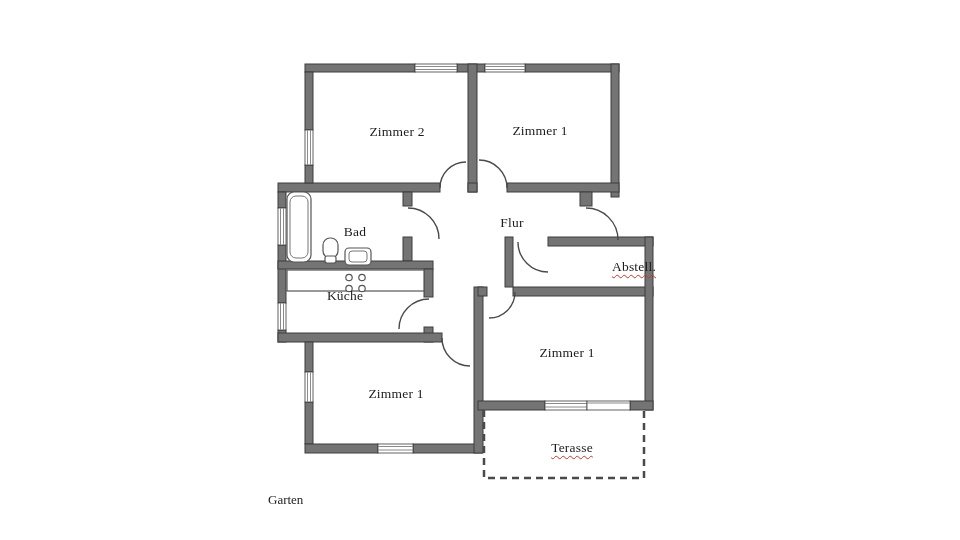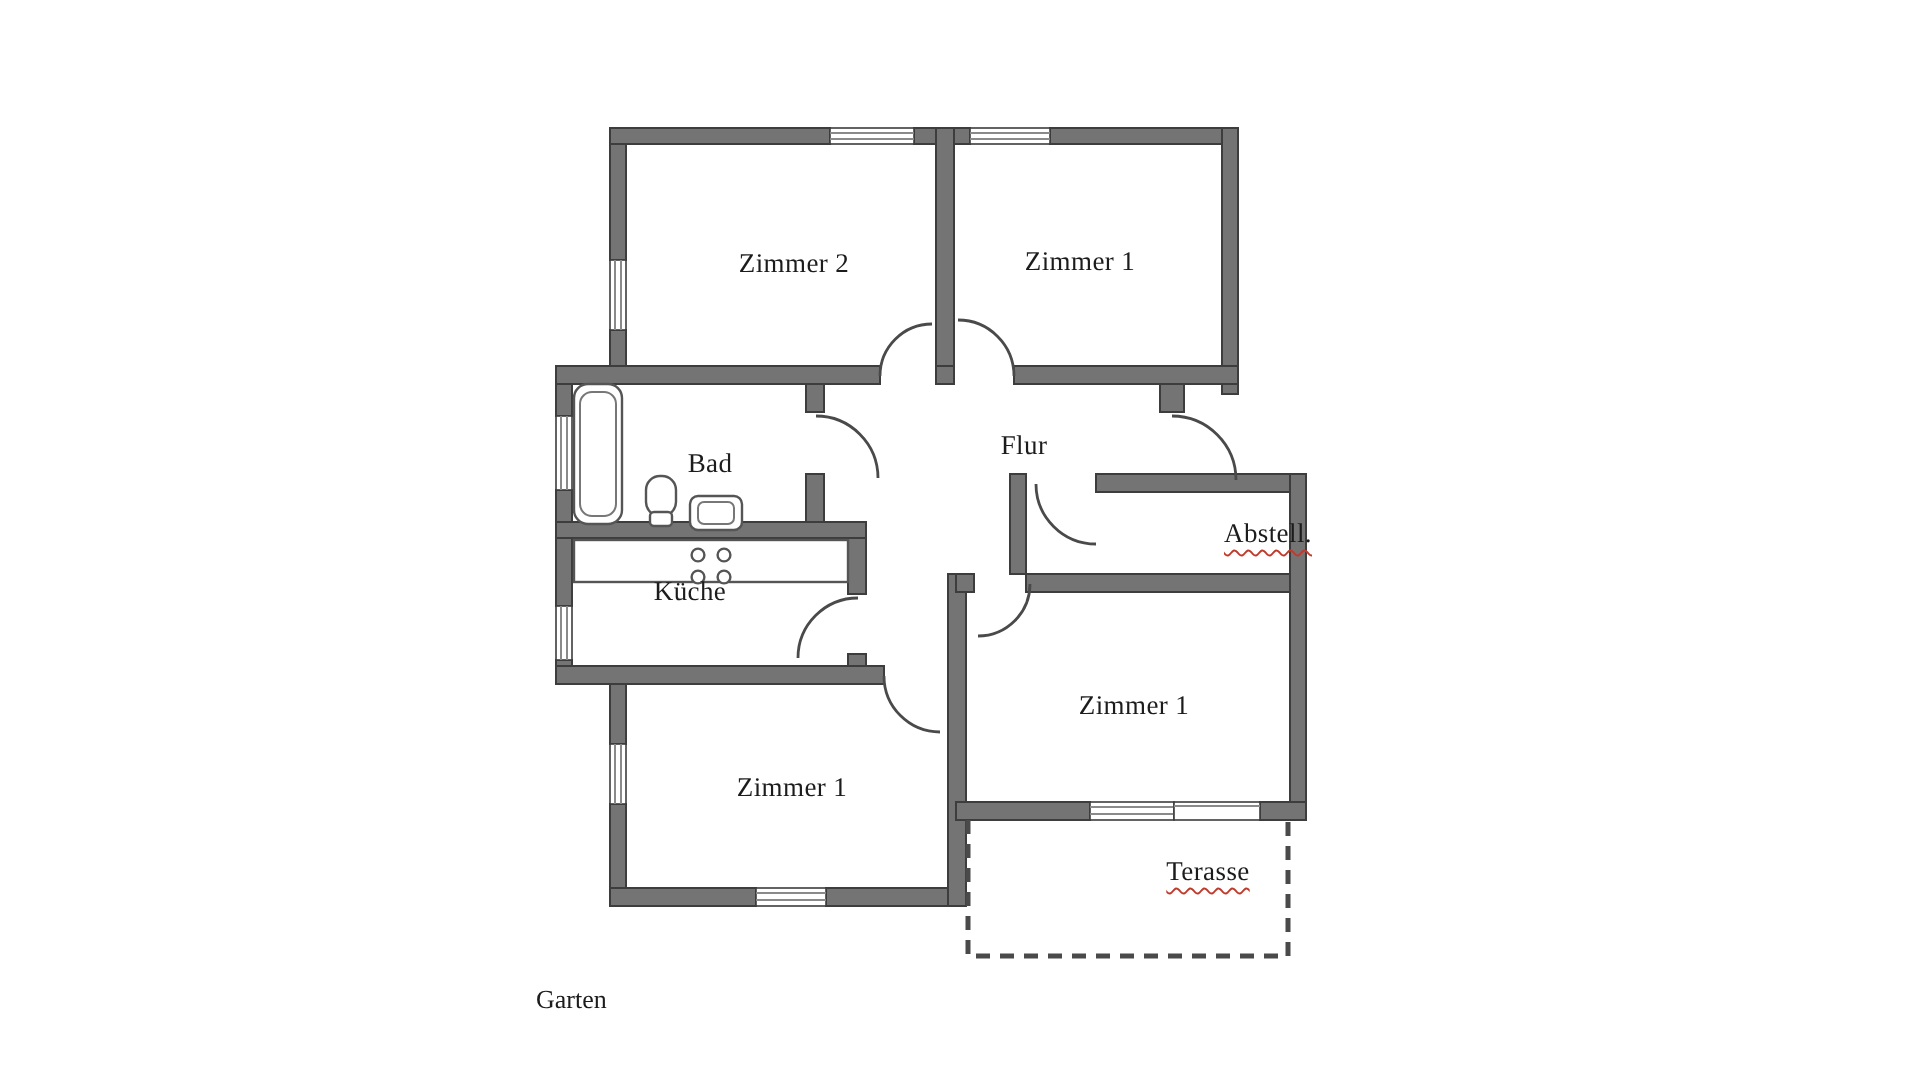--- a/index.html
+++ b/index.html
@@ -178,16 +178,16 @@
   </svg>
 
   <div class="room-label" style="left:397px;top:132px;">Zimmer 2</div>
   <div class="room-label" style="left:528px;top:131px;margin-left:12px;">Zimmer 1</div>
   <div class="room-label" style="left:355px;top:232px;">Bad</div>
   <div class="room-label" style="left:512px;top:223px;">Flur</div>
   <div class="room-label misspelled" style="left:598px;top:267px;margin-left:36px;">Abstell.</div>
   <div class="room-label" style="left:345px;top:296px;">Küche</div>
   <div class="room-label" style="left:567px;top:353px;">Zimmer 1</div>
   <div class="room-label" style="left:396px;top:394px;">Zimmer 1</div>
-  <div class="room-label misspelled" style="left:572px;top:436px;margin-left:32px;">Terasse</div>
+  <div class="room-label misspelled" style="left:572px;top:448px;">Terasse</div>
   <div class="outside-label" style="left:268px;top:492px;">Garten</div>
 
 </div>
 
 </body></html>

